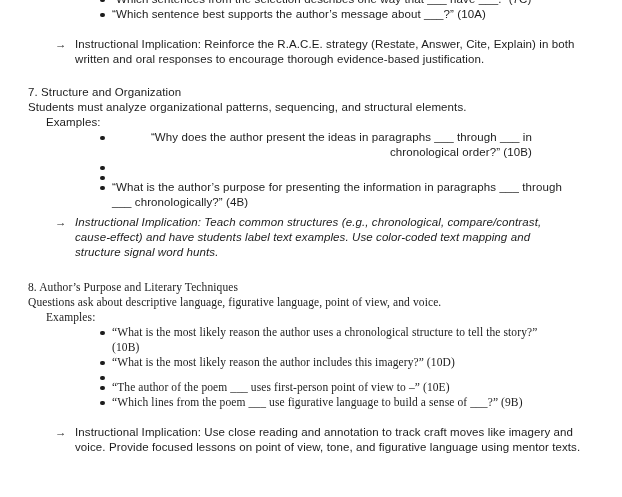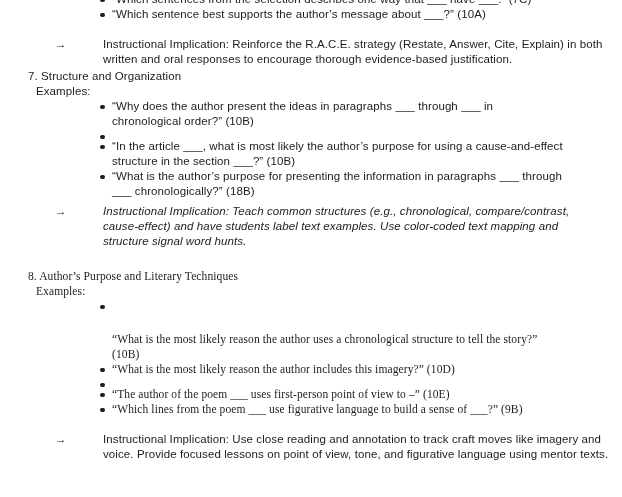--- a/index.html
+++ b/index.html
@@ -20,49 +20,49 @@
     color: #1c1c1c;
   }
   
   .content {
     position: absolute;
     top: -8px;
     left: 0;
     width: 622px;
   }
   .line       { padding-left: 28px; }
-  .examples   { padding-left: 36px; }
+  .examples   { padding-left: 46px; }
   .brow       { display: flex; padding-left: 100px; }
   .dot        { flex: 0 0 12px; }
   .dot::before {
     content: "";
     display: block;
     width: 4.5px;
     height: 4.5px;
     border-radius: 50%;
     background: #1c1c1c;
     margin-top: 5.5px;
   }
   .btxt { max-width: 478px; }
   .apara { display: flex; padding-left: 55px; }
   .arrow { flex: 0 0 20px; }
-  .atxt  { max-width: 520px; margin-left: 28px; }
+  .atxt  { max-width: 520px; }
 
   
-  .w420 { max-width: 420px; }
+  .w420 { max-width: 420px; text-align: right; }
   .w485 { max-width: 485px; }
   .w465 { max-width: 465px; }
-  .w450 { max-width: 450px; margin-top: 33px; }
+  .w450 { max-width: 450px; }
   .wa1  { max-width: 520px; }
   .wa2  { max-width: 500px; font-style: italic; }
   .wa3  { max-width: 515px; }
 
   
   .m-a1 { margin-top: 15px; }
-  .m-s7 { margin-top: 2px; }
+  .m-s7 { margin-top: 18px; }
   .m-a2 { margin-top: 5px;  }
   .m-s8 { margin-top: 20px; font-family: Liberation Serif, serif; }
   .m-a3 { margin-top: 15px; }
 </style>
 </head>
 <body>
 
 <div class="page">
   <div class="content">
 
@@ -77,45 +77,46 @@
       </div>
     </div>
 
     <div class="apara m-a1">
       <span class="arrow">→</span>
       <div class="atxt wa1">Instructional Implication: Reinforce the R.A.C.E. strategy (Restate, Answer, Cite, Explain) in both written and oral responses to encourage thorough evidence-based justification.</div>
     </div>
 
     <div class="m-s7">
       <div class="line">7. Structure and Organization</div>
+      <div class="line">Students must analyze organizational patterns, sequencing, and structural elements.</div>
       <div class="examples">Examples:</div>
       <div class="brow">
         <span class="dot"></span>
         <div class="btxt w420">“Why does the author present the ideas in paragraphs ___ through ___ in chronological order?” (10B)</div>
       </div>
       <div class="brow">
         <span class="dot"></span>
       </div>
       <div class="brow">
         <span class="dot"></span>
-        <div class="btxt w485">“In the article ___, what is most likely the author’s purpose for using a cause-and-effect structure in the section ___?” (10B)</div>
       </div>
       <div class="brow">
         <span class="dot"></span>
-        <div class="btxt w465">“What is the author’s purpose for presenting the information in paragraphs ___ through ___ chronologically?” (18B)</div>
+        <div class="btxt w465">“What is the author’s purpose for presenting the information in paragraphs ___ through ___ chronologically?” (4B)</div>
       </div>
     </div>
 
     <div class="apara m-a2">
       <span class="arrow">→</span>
       <div class="atxt wa2">Instructional Implication: Teach common structures (e.g., chronological, compare/contrast, cause-effect) and have students label text examples. Use color-coded text mapping and structure signal word hunts.</div>
     </div>
 
     <div class="m-s8">
       <div class="line">8. Author’s Purpose and Literary Techniques</div>
+      <div class="line">Questions ask about descriptive language, figurative language, point of view, and voice.</div>
       <div class="examples">Examples:</div>
       <div class="brow">
         <span class="dot"></span>
         <div class="btxt w450">“What is the most likely reason the author uses a chronological structure to tell the story?” (10B)</div>
       </div>
       <div class="brow">
         <span class="dot"></span>
         <div class="btxt">“What is the most likely reason the author includes this imagery?” (10D)</div>
       </div>
       <div class="brow">

